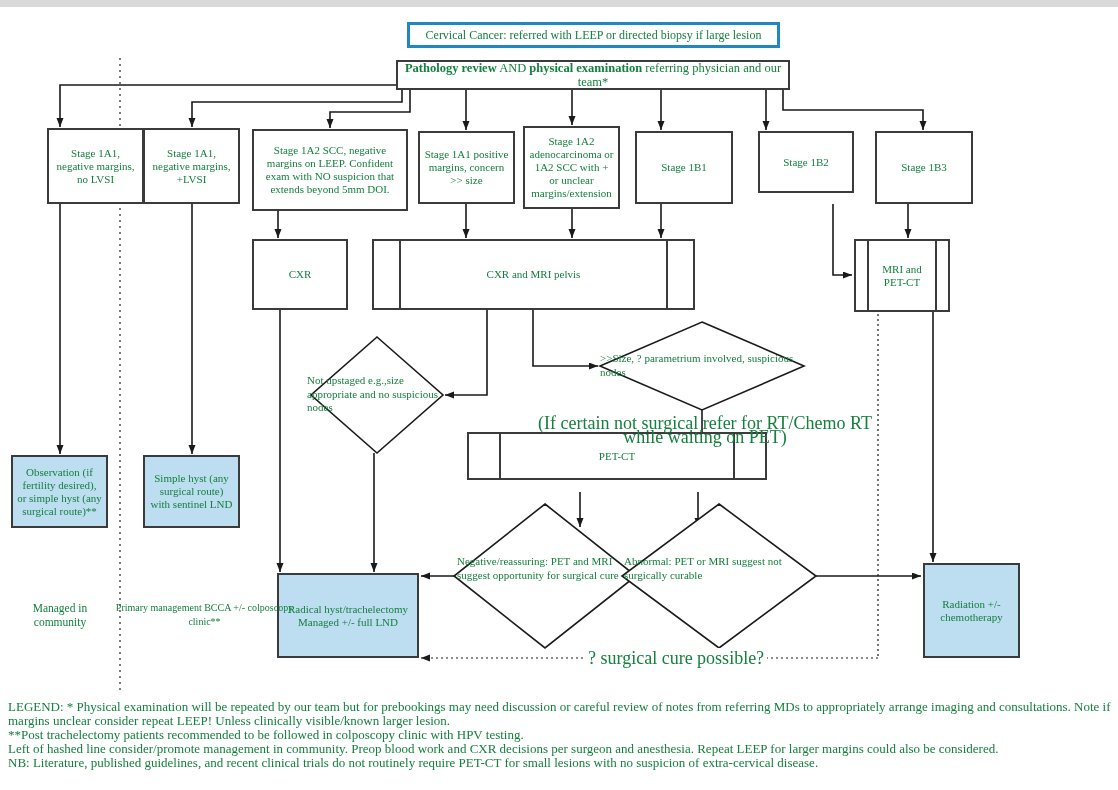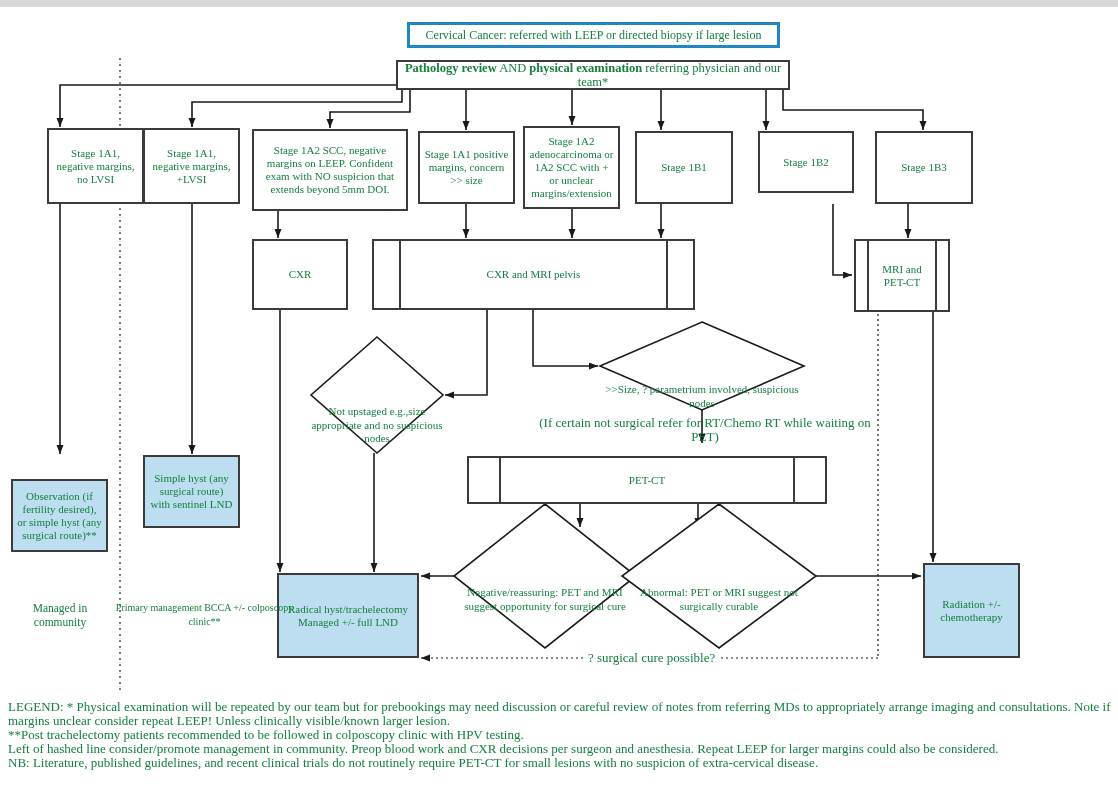--- a/index.html
+++ b/index.html
@@ -12,22 +12,22 @@
        font-size:11px;line-height:13px;padding:2px 4px;}
   .title-box{border:3px solid #1f87c4;font-size:12px;line-height:14px;}
   .path-box{font-size:12.5px;line-height:14px;padding:2px 6px;}
   .path-box .b{font-weight:bold;}
   .blue{background:#bdddf1;}
   .predef{--inset:12px;}
   .predef::before,.predef::after{content:"";position:absolute;top:0;bottom:0;width:0;
        border-left:2px solid #3b3b3b;}
   .predef::before{left:var(--inset);}
   .predef::after{right:var(--inset);}
-  .dtext{position:absolute;text-align:center;font-size:11px;line-height:13.5px;margin-top:31px;}
-  .note{position:absolute;text-align:center;font-size:13px;line-height:14px;}
+  .dtext{position:absolute;text-align:left;font-size:11px;line-height:13.5px;}
+  .note{position:absolute;text-align:center;font-size:18px;line-height:14px;}
   .onwire{background:#fff;padding:0 3px;}
   .legend{position:absolute;left:8px;top:700px;width:1106px;font-size:13px;line-height:14px;}
   .legend p{margin:0;}
 </style>
 </head>
 <body>
 
 <div class="canvas">
   <div class="top-edge"></div>
 
@@ -115,30 +115,30 @@
 
   <div class="box predef" style="left:372px;top:239px;width:323px;height:71px;--inset:25px;">
       <span>CXR and MRI pelvis</span>
     </div>
   <div class="box" style="left:252px;top:239px;width:96px;height:71px;">
       <span>CXR</span>
     </div>
   <div class="box predef" style="left:854px;top:239px;width:96px;height:73px;--inset:11px;padding:2px 16px;">
       <span>MRI and PET-CT</span>
     </div>
-  <div class="box predef" style="left:467px;top:456px;width:360px;height:48px;--inset:30px;">
+  <div class="box predef" style="left:467px;top:432px;width:300px;height:48px;--inset:30px;">
       <span>PET-CT</span>
     </div>
 
   <div class="dtext" style="left:307px;top:374px;width:140px;">Not upstaged e.g.,size appropriate and no suspicious nodes</div>
   <div class="dtext" style="left:600px;top:352px;width:204px;">&gt;&gt;Size, ? parametrium involved, suspicious nodes</div>
   <div class="dtext" style="left:457px;top:555px;width:176px;">Negative/reassuring: PET and MRI suggest opportunity for surgical cure</div>
   <div class="dtext" style="left:624px;top:555px;width:190px;">Abnormal: PET or MRI suggest not surgically curable</div>
 
-  <div class="box blue" style="left:11px;top:455px;width:97px;height:73px;margin-top:24px;">
+  <div class="box blue" style="left:11px;top:455px;width:97px;height:73px;">
       <span>Observation (if fertility desired), or simple hyst (any surgical route)**</span>
     </div>
   <div class="box blue" style="left:143px;top:455px;width:97px;height:73px;">
       <span>Simple hyst (any surgical route) with sentinel LND</span>
     </div>
   <div class="box blue" style="left:277px;top:573px;width:142px;height:85px;">
       <span>Radical hyst/trachelectomy Managed +/- full LND</span>
     </div>
   <div class="box blue" style="left:923px;top:563px;width:97px;height:95px;">
       <span>Radiation +/- chemotherapy</span>

